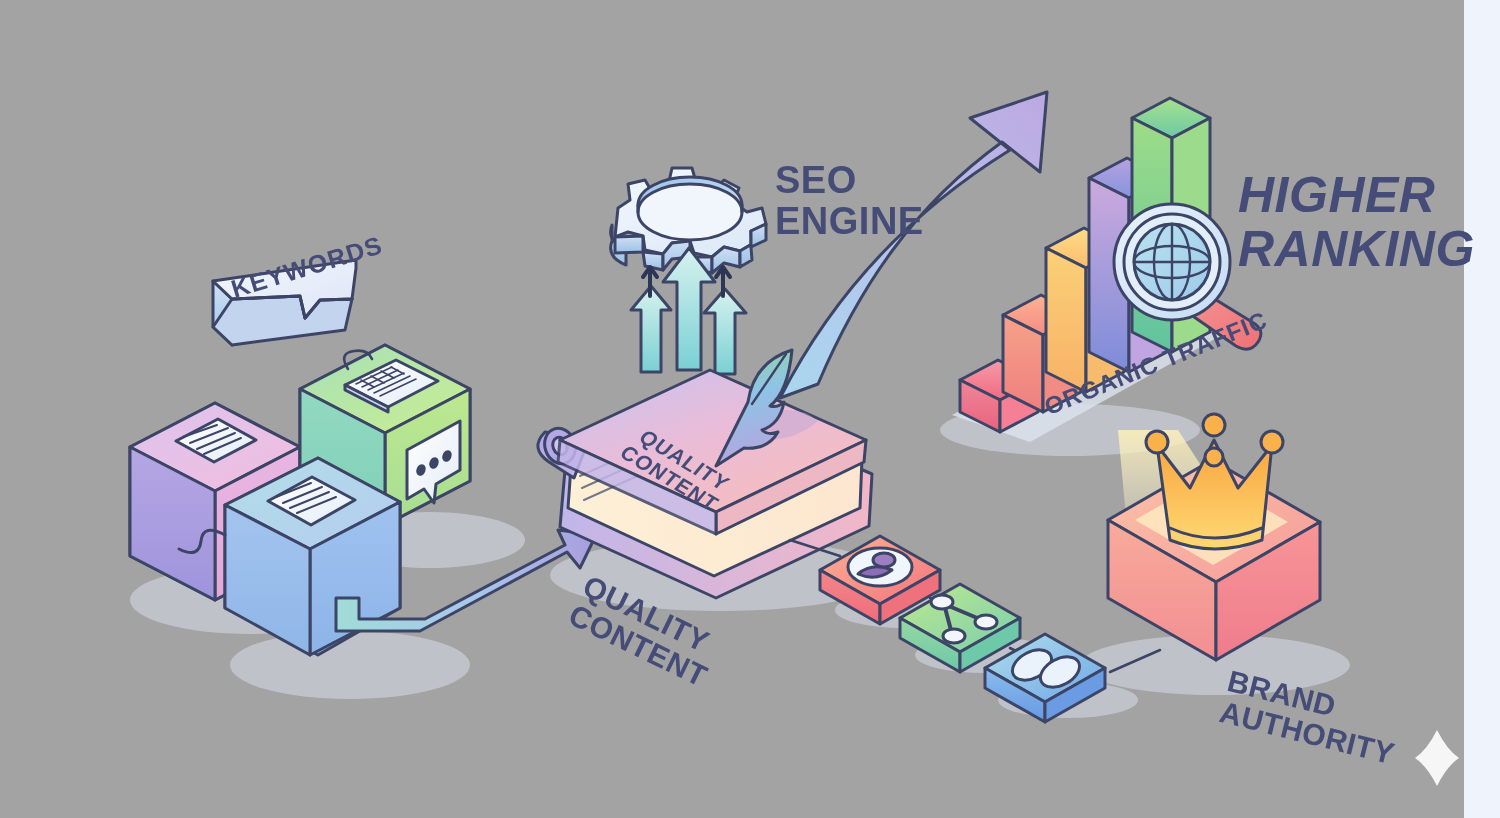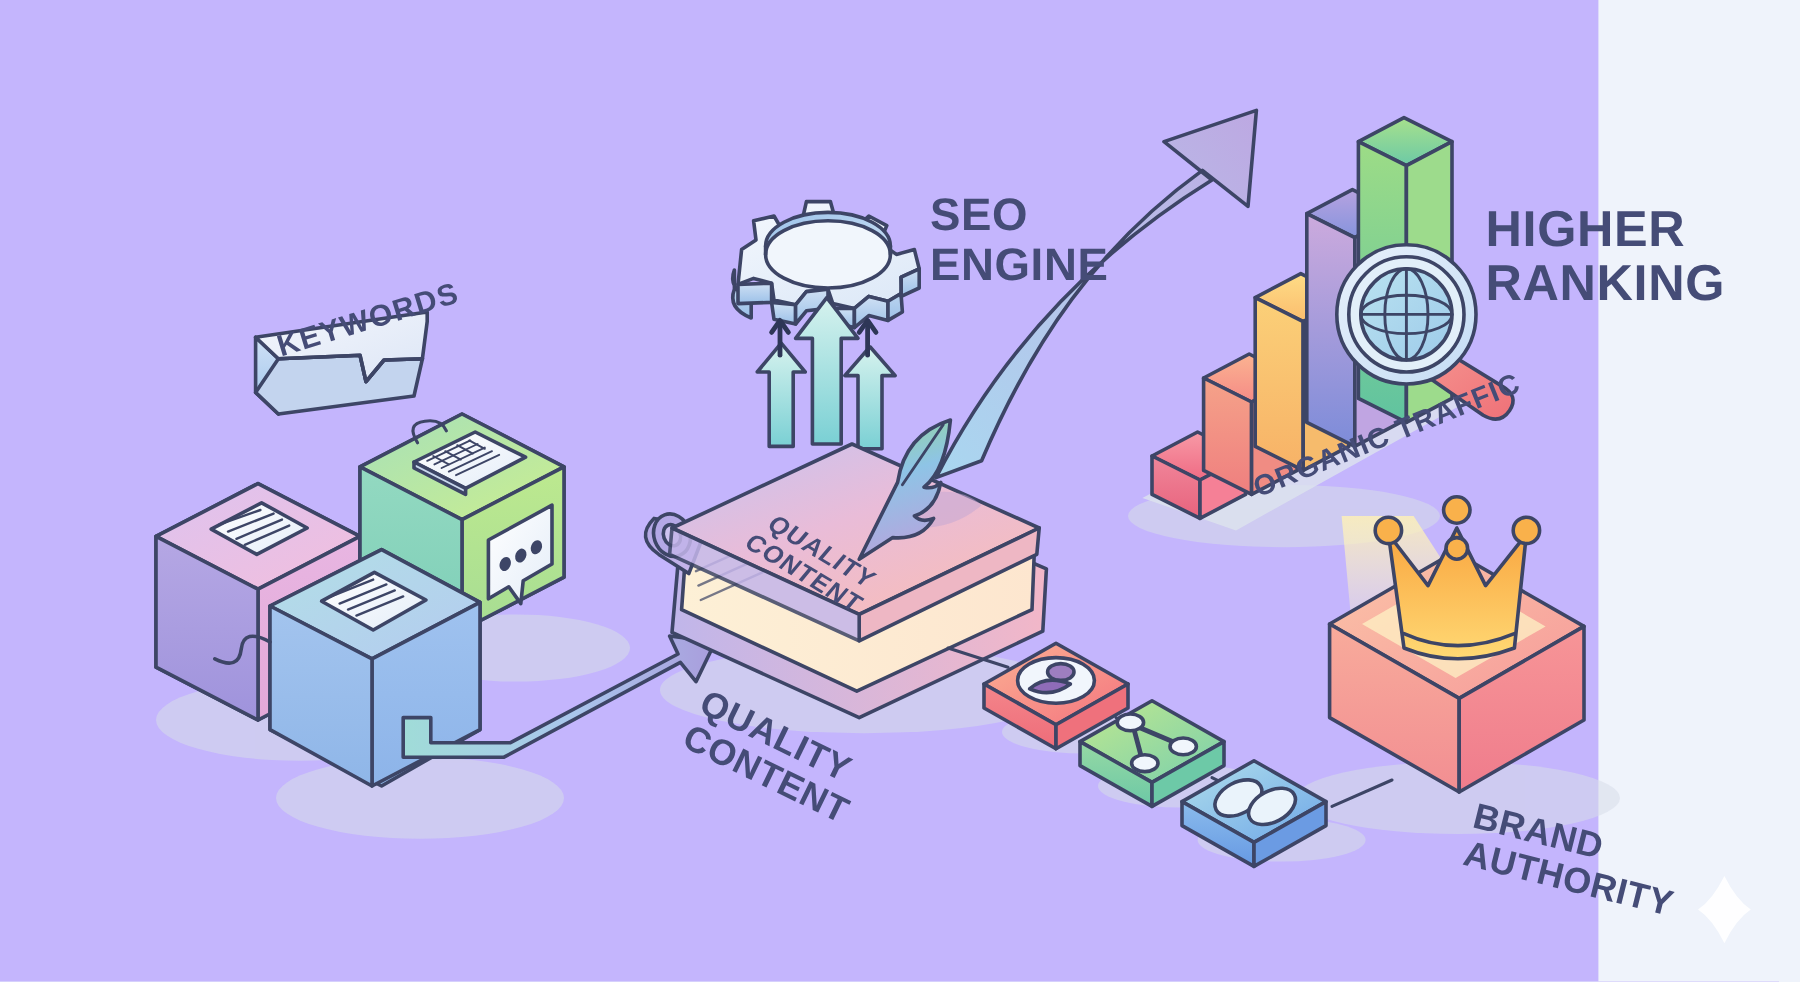--- a/index.html
+++ b/index.html
@@ -1,33 +1,33 @@
 <!DOCTYPE html>
 <html><head>
 <meta charset="utf-8">
 <style>
   html,body{margin:0;padding:0;}
   body{
     width:1500px;height:818px;overflow:hidden;
     background:#eff3fb;
     font-family:"Liberation Sans", sans-serif;
   }
-  #stage{position:relative;width:1332px;height:818px;background:#c4b5fd;}
+  #stage{position:relative;width:1464px;height:818px;background:#a3a3a3;}
   svg#scene{position:absolute;inset:0;width:1500px;height:818px;display:block;}
   .lbl{
     position:absolute;
     color:#454c77;
     font-weight:700;
     letter-spacing:.5px;
     white-space:pre-line;
     line-height:1.08;
     font-family:"Liberation Sans", sans-serif;
   }
   #lbl-seo-engine{left:775px;top:160px;font-size:38px;}
-  #lbl-higher-ranking{left:1238px;top:168px;font-size:42px;}
+  #lbl-higher-ranking{left:1238px;top:168px;font-size:50px;font-style:italic;}
   #lbl-keywords{
     left:228px;top:277px;font-size:25px;
     transform:rotate(-17deg);transform-origin:left top;
     letter-spacing:1.2px;
   }
   #lbl-quality-content-book{
     left:645px;top:424px;font-size:21px;
     transform:rotate(31deg) skewX(-9deg);transform-origin:left top;
     letter-spacing:1px;text-align:center;
   }

